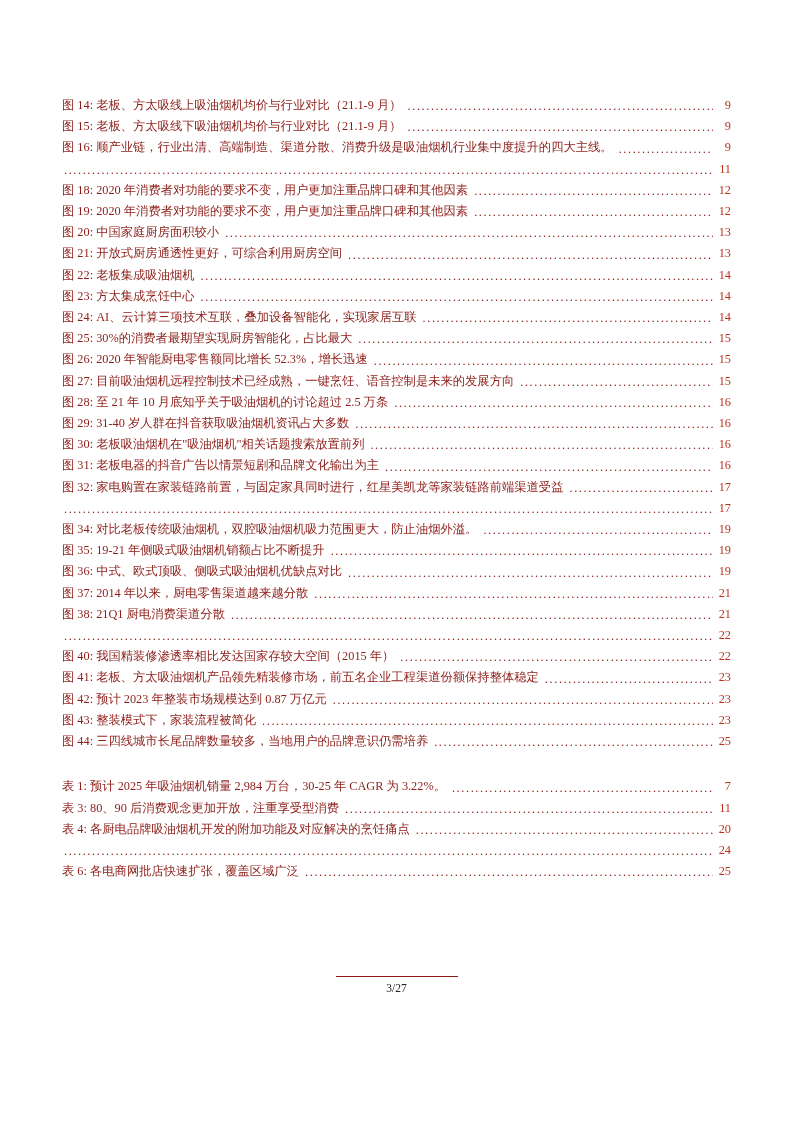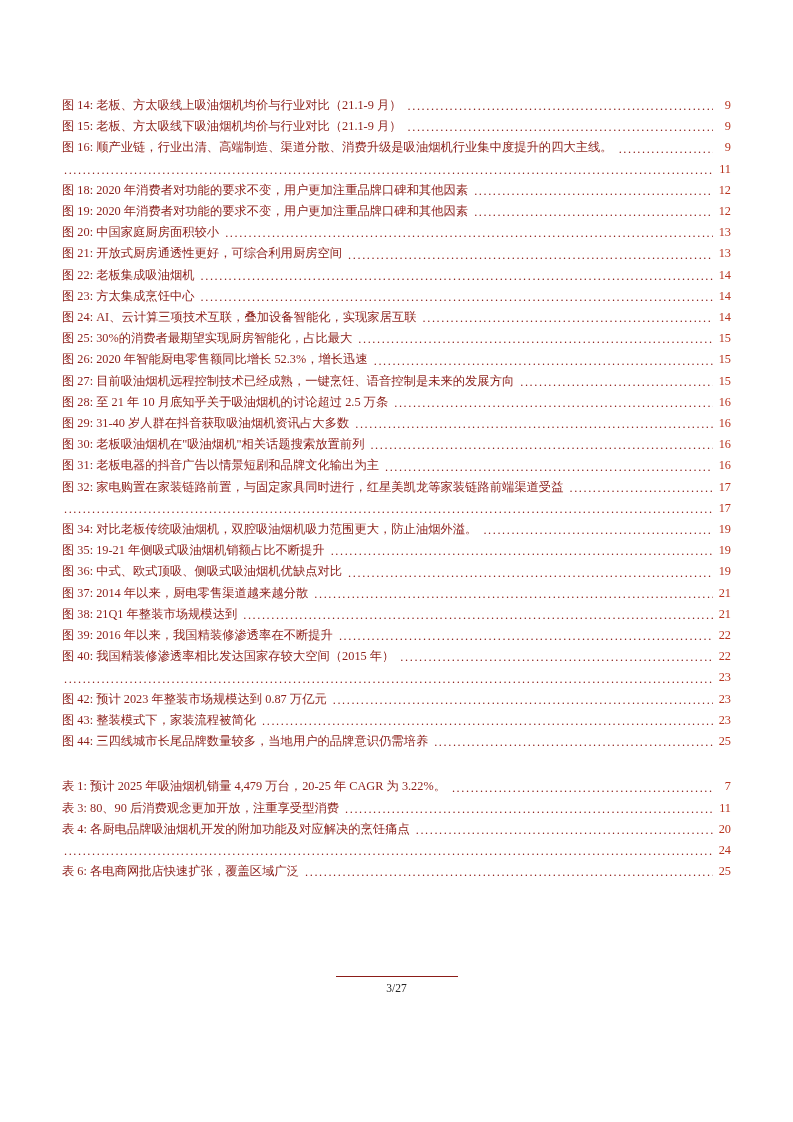--- a/index.html
+++ b/index.html
@@ -203,35 +203,35 @@
         <span class="lbl">图 36: 中式、欧式顶吸、侧吸式吸油烟机优缺点对比</span>
         <span class="dots"></span>
         <span class="pg">19</span>
       </li>
     <li class="toc-entry">
         <span class="lbl">图 37: 2014 年以来，厨电零售渠道越来越分散</span>
         <span class="dots"></span>
         <span class="pg">21</span>
       </li>
     <li class="toc-entry">
-        <span class="lbl">图 38: 21Q1 年整装市场规模达到</span>
+        <span class="lbl">图 38: 21Q1 厨电消费渠道分散</span>
         <span class="dots"></span>
         <span class="pg">21</span>
       </li>
     <li class="toc-entry">
-        <span class="lbl">图 39:   2016 年以来，我国精装修渗透率在不断提升</span>
         <span class="dots"></span>
         <span class="pg">22</span>
       </li>
     <li class="toc-entry">
         <span class="lbl">图 40: 我国精装修渗透率相比发达国家存较大空间（2015 年）</span>
         <span class="dots"></span>
         <span class="pg">22</span>
       </li>
     <li class="toc-entry">
+        <span class="lbl">图 41:  老板、方太吸油烟机产品领先精装修市场，前五名企业工程渠道份额保持整体稳定</span>
         <span class="dots"></span>
         <span class="pg">23</span>
       </li>
     <li class="toc-entry">
         <span class="lbl">图 42: 预计 2023 年整装市场规模达到 0.87 万亿元</span>
         <span class="dots"></span>
         <span class="pg">23</span>
       </li>
     <li class="toc-entry">
         <span class="lbl">图 43:  整装模式下，家装流程被简化</span>
@@ -242,21 +242,21 @@
         <span class="lbl">图 44:  三四线城市长尾品牌数量较多，当地用户的品牌意识仍需培养</span>
         <span class="dots"></span>
         <span class="pg">25</span>
       </li>
   </ul>
 
   <div class="gap"></div>
 
   <ul class="toc-list">
     <li class="toc-entry">
-        <span class="lbl">表 1:   预计 2025 年吸油烟机销量 4,479 万台，20-25 年 CAGR 为 3.22%。</span>
+        <span class="lbl">表 1:   预计 2025 年吸油烟机销量 2,984 万台，30-25 年 CAGR 为 3.22%。</span>
         <span class="dots"></span>
         <span class="pg">7</span>
       </li>
     <li class="toc-entry">
         <span class="lbl">表 3: 80、90 后消费观念更加开放，注重享受型消费</span>
         <span class="dots"></span>
         <span class="pg">11</span>
       </li>
     <li class="toc-entry">
         <span class="lbl">表 4: 各厨电品牌吸油烟机开发的附加功能及对应解决的烹饪痛点</span>

